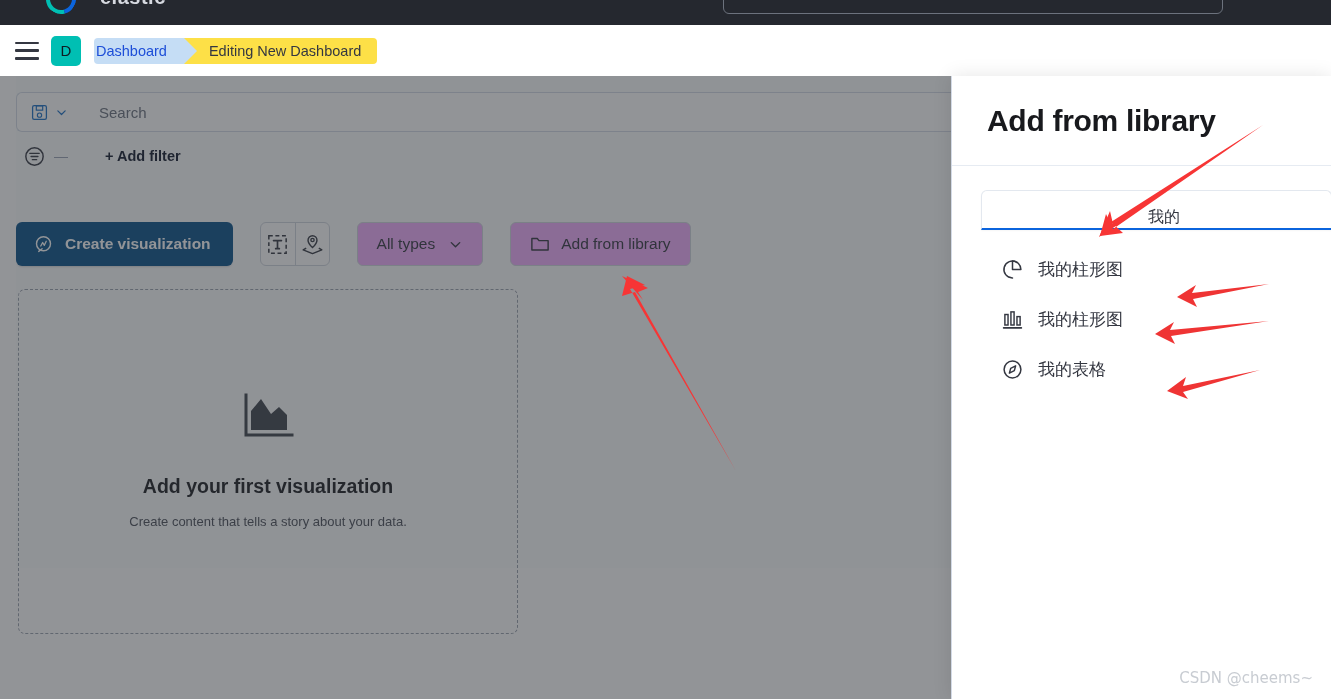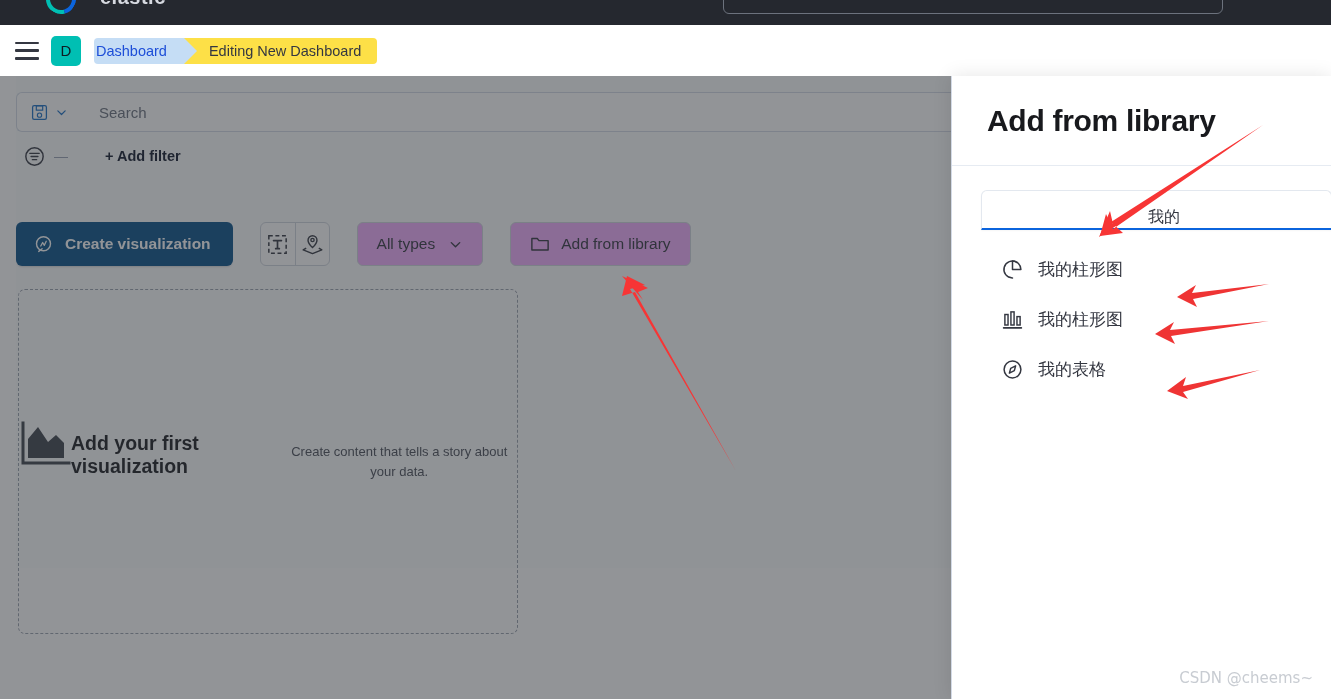--- a/index.html
+++ b/index.html
@@ -133,21 +133,21 @@
     height: 44px; border: 1px solid #cfd5de; border-radius: 6px;
     background: #f0abfc; display: flex; align-items: center; gap: 11px;
     padding: 0 19px; font-size: 15.5px; color: #343741; cursor: pointer;
   }
   .btn-secondary .chev { margin-left: 2px; }
 
   
   .empty-panel {
     position: absolute; left: 2px; top: 213px; width: 500px; height: 345px;
     border: 1.6px dashed #9aa1ad; border-radius: 7px;
-    display: flex; flex-direction: row; align-items: center;
+    display: flex; flex-direction: column; align-items: center;
     justify-content: center; gap: 0;
   }
   .empty-icon { margin-bottom: 31px; }
   .empty-title {
     font-size: 19.5px; font-weight: bold; color: #1a1c21; margin-bottom: 14px;
   }
   .empty-sub {
     font-size: 13px; color: #4a4f59; line-height: 1.5; text-align: center;
     width: 280px;
   }

